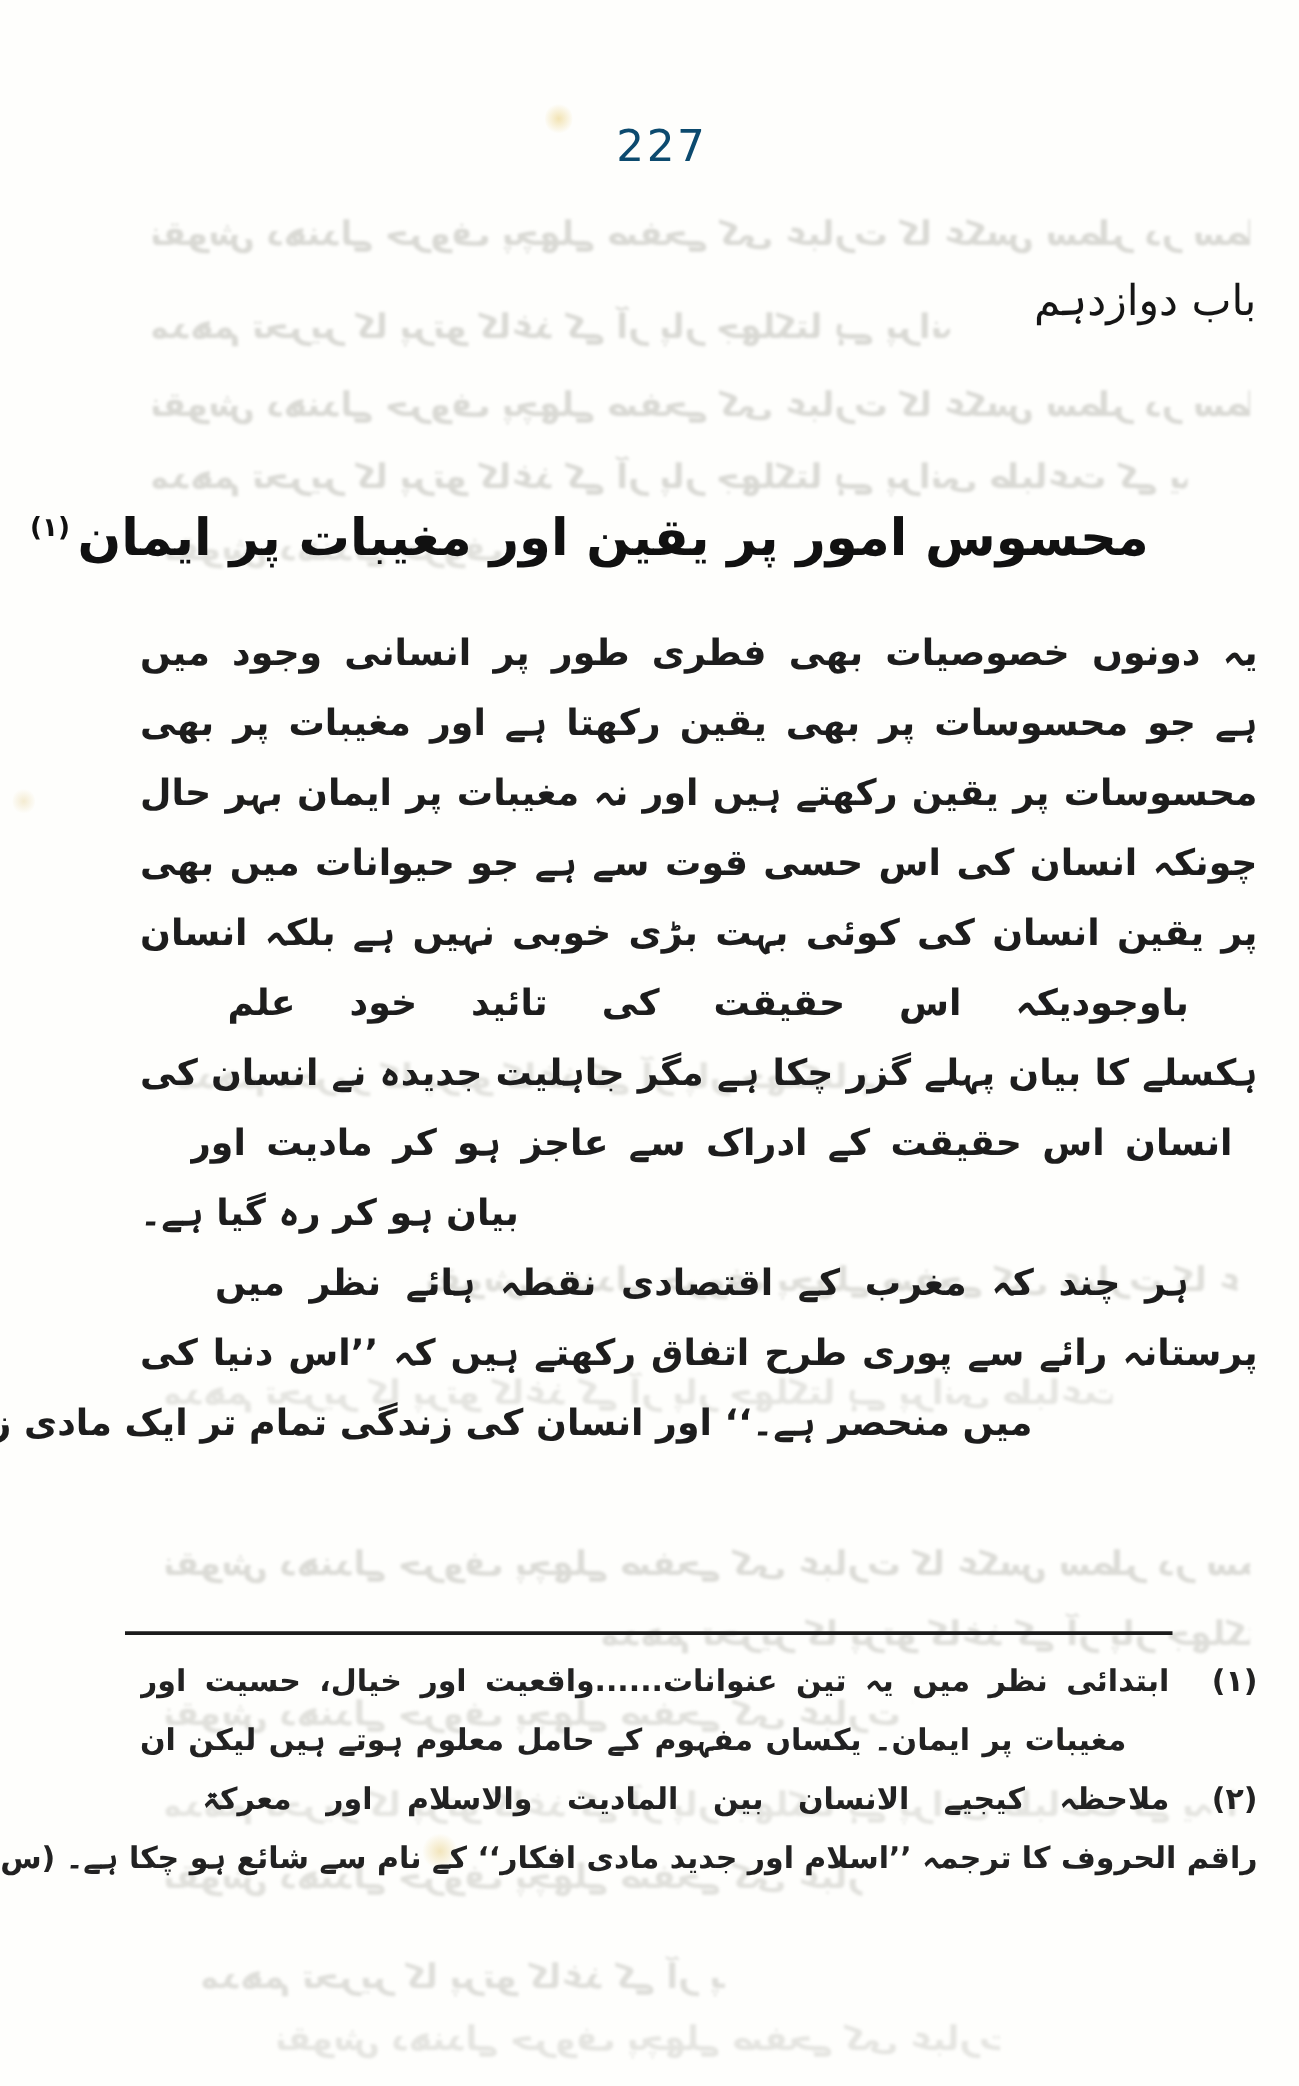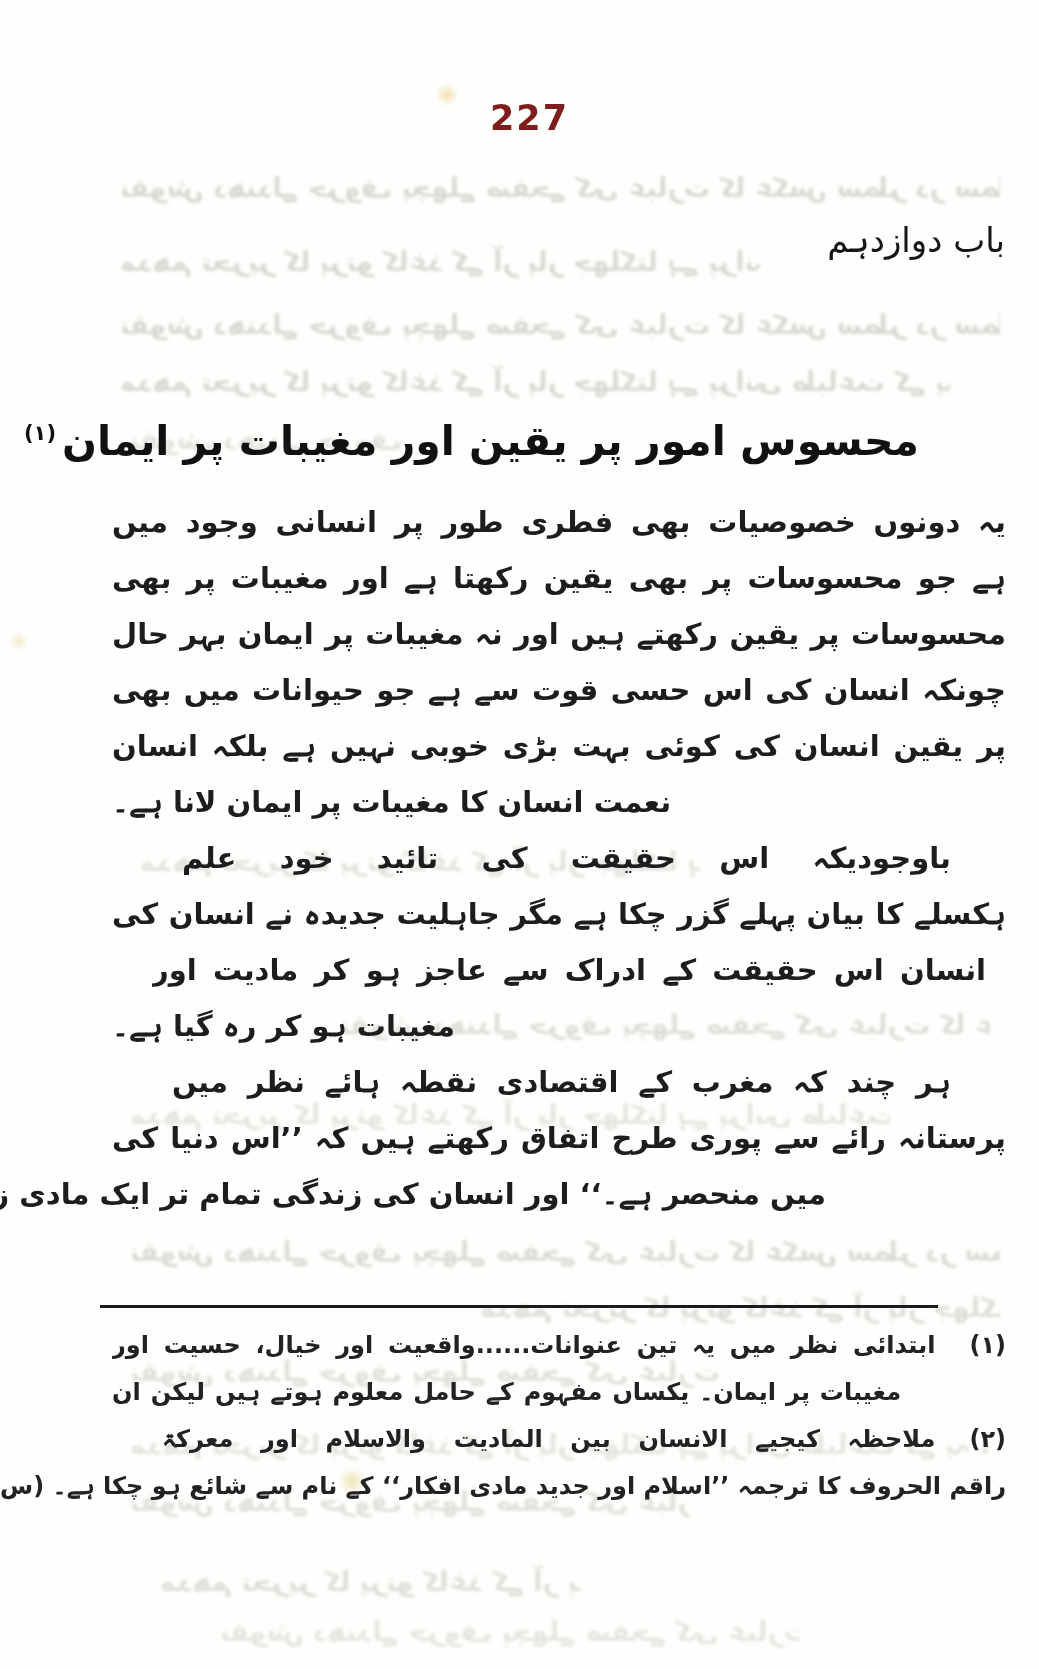--- a/index.html
+++ b/index.html
@@ -8,38 +8,37 @@
     width:1039px;height:1669px;
     background:#fefefc;
     overflow:hidden;
     font-family:"DejaVu Sans",sans-serif;
     color:#1f1f1f;
   }
   
   .page-number{
     position:absolute;top:98px;left:0;right:0;
     text-align:center;
-    font-size:35px;font-weight:700;letter-spacing:2px;
-    color:#7f1d1d;
+    font-size:35px;font-weight:400;letter-spacing:2px;
+    color:#0c4a6e;
     padding-left:20px;
   }
   .chapter{
     position:absolute;top:220px;right:34px;
     direction:rtl;
     font-size:34px;font-weight:400;
     color:#161616;
     white-space:nowrap;
   }
   .heading{
     position:absolute;top:406px;left:120px;right:120px;
     direction:rtl;text-align:right;
     font-size:41px;font-weight:700;
     color:#111;
     white-space:nowrap;
-    margin-top:11px;
   }
   .heading .note-marker{
     font-size:21px;font-weight:700;
     vertical-align:super;
     margin-right:6px;
   }
   
   .body-text{
     position:absolute;top:494px;left:112px;width:894px;
     direction:rtl;
@@ -120,25 +119,24 @@
   <div class="heading">
     <span>محسوس امور پر یقین اور مغیبات پر ایمان</span><span class="note-marker">(۱)</span>
   </div>
 
   <div class="body-text">
       <div class="tline full">یہ دونوں خصوصیات بھی فطری طور پر انسانی وجود میں موجود ہیں کیونکہ یہ انسان ہی</div>
       <div class="tline full">ہے جو محسوسات پر بھی یقین رکھتا ہے اور مغیبات پر بھی ایمان رکھتا ہے، جب کہ حیوانات نہ</div>
       <div class="tline full">محسوسات پر یقین رکھتے ہیں اور نہ مغیبات پر ایمان بہر حال محسوسات پر یقین کرنے کا تعلق</div>
       <div class="tline full">چونکہ انسان کی اس حسی قوت سے ہے جو حیوانات میں بھی موجود ہوتی ہے اس لئے محسوسات</div>
       <div class="tline full">پر یقین انسان کی کوئی بہت بڑی خوبی نہیں ہے بلکہ انسان کی اصل خوبی اور اللہ سبحانہ کی عظیم</div>
-      <div class="tline left">نعمت انسان کا مغیبات پر ایمان لانا ہے۔</div>
       <div class="tline full" style="margin-left: 70px; margin-right: 55px;">باوجودیکہ اس حقیقت کی تائید خود علم تجربی......سائنس......بھی کرتی ہے۔ جیسا کہ</div>
       <div class="tline full">ہکسلے کا بیان پہلے گزر چکا ہے مگر جاہلیت جدیدہ نے انسان کی بصیرت کو کجلا دیا ہے اور</div>
       <div class="tline full" style="margin-left: 40px; margin-right: 20px;">انسان اس حقیقت کے ادراک سے عاجز ہو کر مادیت اور واقعیت کے تنگ دائرے میں</div>
-      <div class="tline left">مغیبات ہو کر رہ گیا ہے۔</div>
+      <div class="tline left">بیان ہو کر رہ گیا ہے۔</div>
       <div class="tline full" style="margin-left: 60px; margin-right: 55px;">ہر چند کہ مغرب کے اقتصادی نقطہ ہائے نظر میں اختلاف ہے مگر وہ مارکس کی اس مادہ</div>
       <div class="tline full">پرستانہ رائے سے پوری طرح اتفاق رکھتے ہیں کہ ’’اس دنیا کی حقیقت صرف اس کی مادیت</div>
       <div class="tline center" style="margin-left: 150px; margin-right: 180px;">میں منحصر ہے۔‘‘ اور انسان کی زندگی تمام تر ایک مادی زندگی ہے۔ (۲)</div>
     </div>
 
   <div class="footnote-rule"></div>
 
   <div class="footnotes">
       <div class="tline full"><span class="fn-marker">(۱)</span>ابتدائی نظر میں یہ تین عنوانات......واقعیت اور خیال، حسیت اور معنویت اور محسوس امور پر یقین اور</div>
       <div class="tline full" style="margin-right: 105px;">مغیبات پر ایمان۔ یکساں مفہوم کے حامل معلوم ہوتے ہیں لیکن ان میں فرق ہے جو قارئین کرام ان کی</div>

